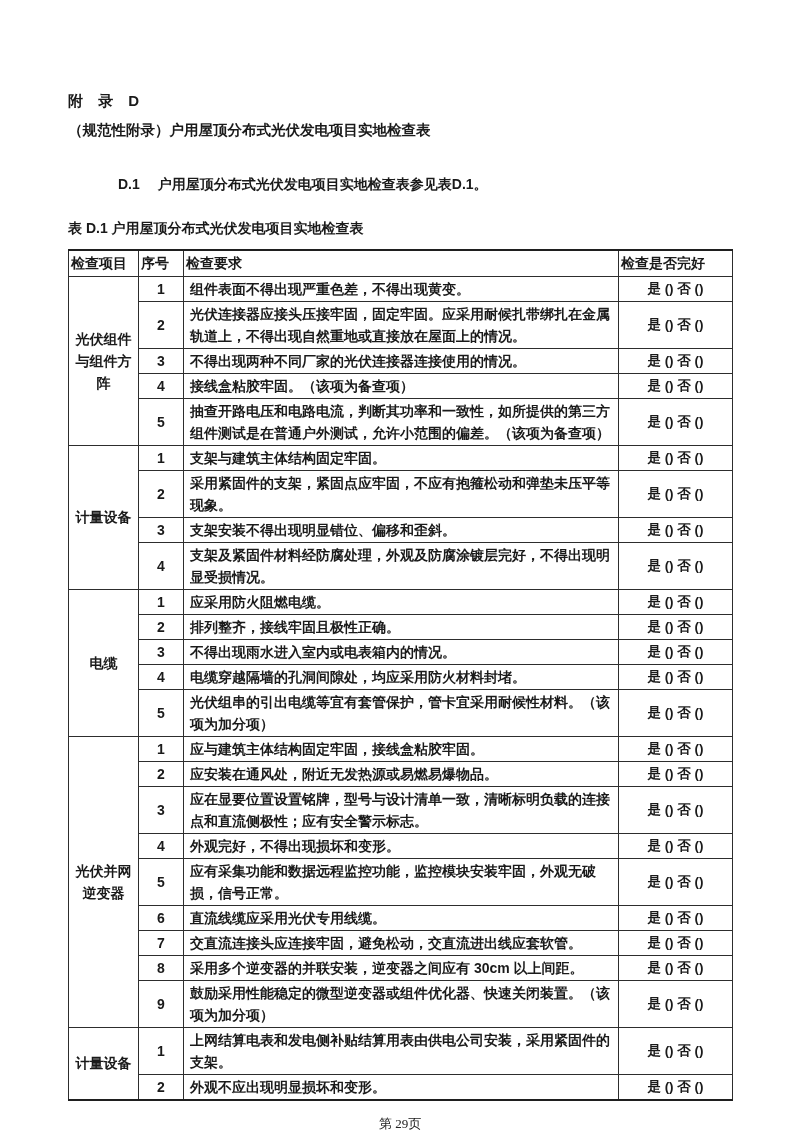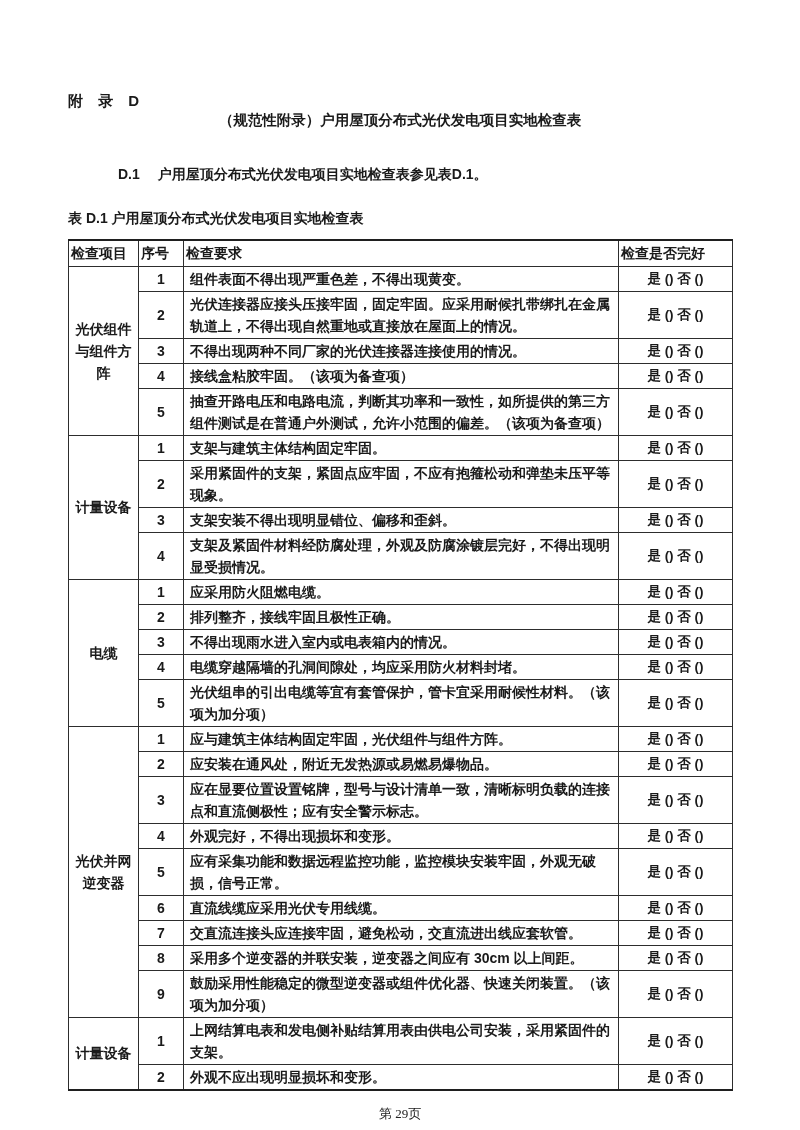--- a/index.html
+++ b/index.html
@@ -13,23 +13,23 @@
   }
   .page { padding: 92px 68px 0 68px; }
   .appendix-title {
     text-align: left;
     font-size: 15px;
     font-weight: 700;
     word-spacing: 9px;
     letter-spacing: 1px;
   }
   .appendix-subtitle {
-    text-align: center;
     font-size: 14.5px;
     font-weight: 700;
+    margin-top: 10px;
   }
   .clause {
     margin: 36px 0 0 50px;
     font-size: 14px;
     font-weight: 600;
   }
   .clause-label { margin-right: 18px; }
   .table-caption {
     text-align: left;
     font-size: 14px;
@@ -178,21 +178,21 @@
       </tr>
       <tr class="h2">
         <td class="col-num">5</td>
         <td class="col-req">光伏组串的引出电缆等宜有套管保护，管卡宜采用耐候性材料。（该项为加分项）</td>
         <td class="col-check">是 () 否 ()</td>
       </tr>
 
       <tr class="h1">
         <td class="col-cat" rowspan="9">光伏并网逆变器</td>
         <td class="col-num">1</td>
-        <td class="col-req">应与建筑主体结构固定牢固，光伏组件与组件方阵。</td>
+        <td class="col-req">应与建筑主体结构固定牢固，接线盒粘胶牢固。</td>
         <td class="col-check">是 () 否 ()</td>
       </tr>
       <tr class="h1">
         <td class="col-num">2</td>
         <td class="col-req">应安装在通风处，附近无发热源或易燃易爆物品。</td>
         <td class="col-check">是 () 否 ()</td>
       </tr>
       <tr class="h2">
         <td class="col-num">3</td>
         <td class="col-req">应在显要位置设置铭牌，型号与设计清单一致，清晰标明负载的连接点和直流侧极性；应有安全警示标志。</td>

